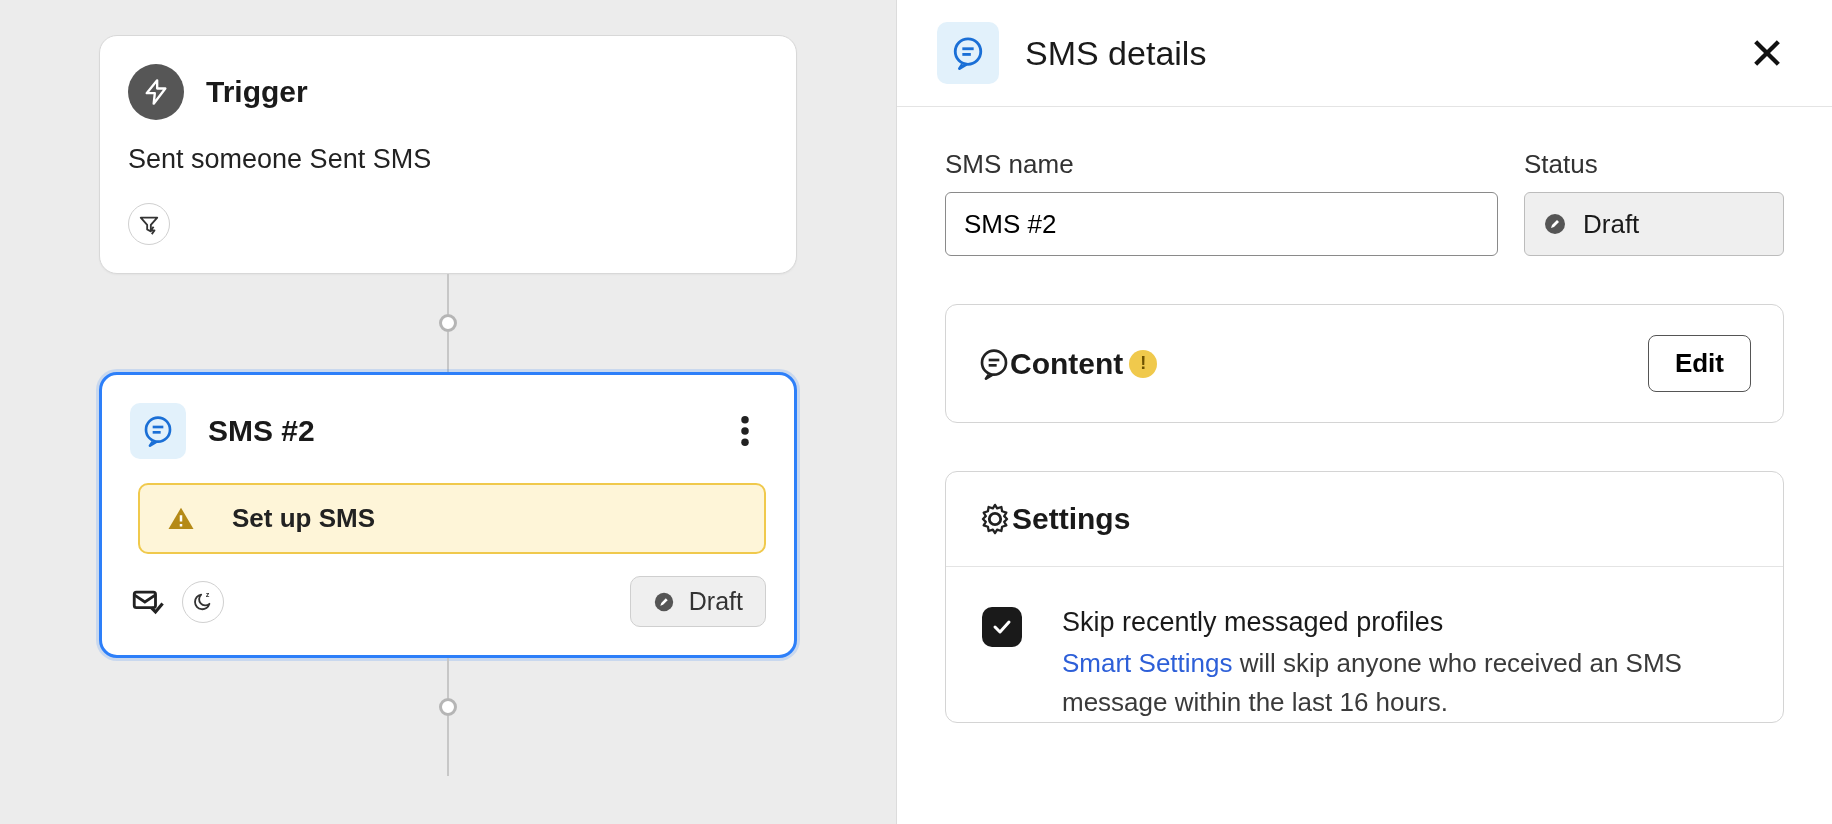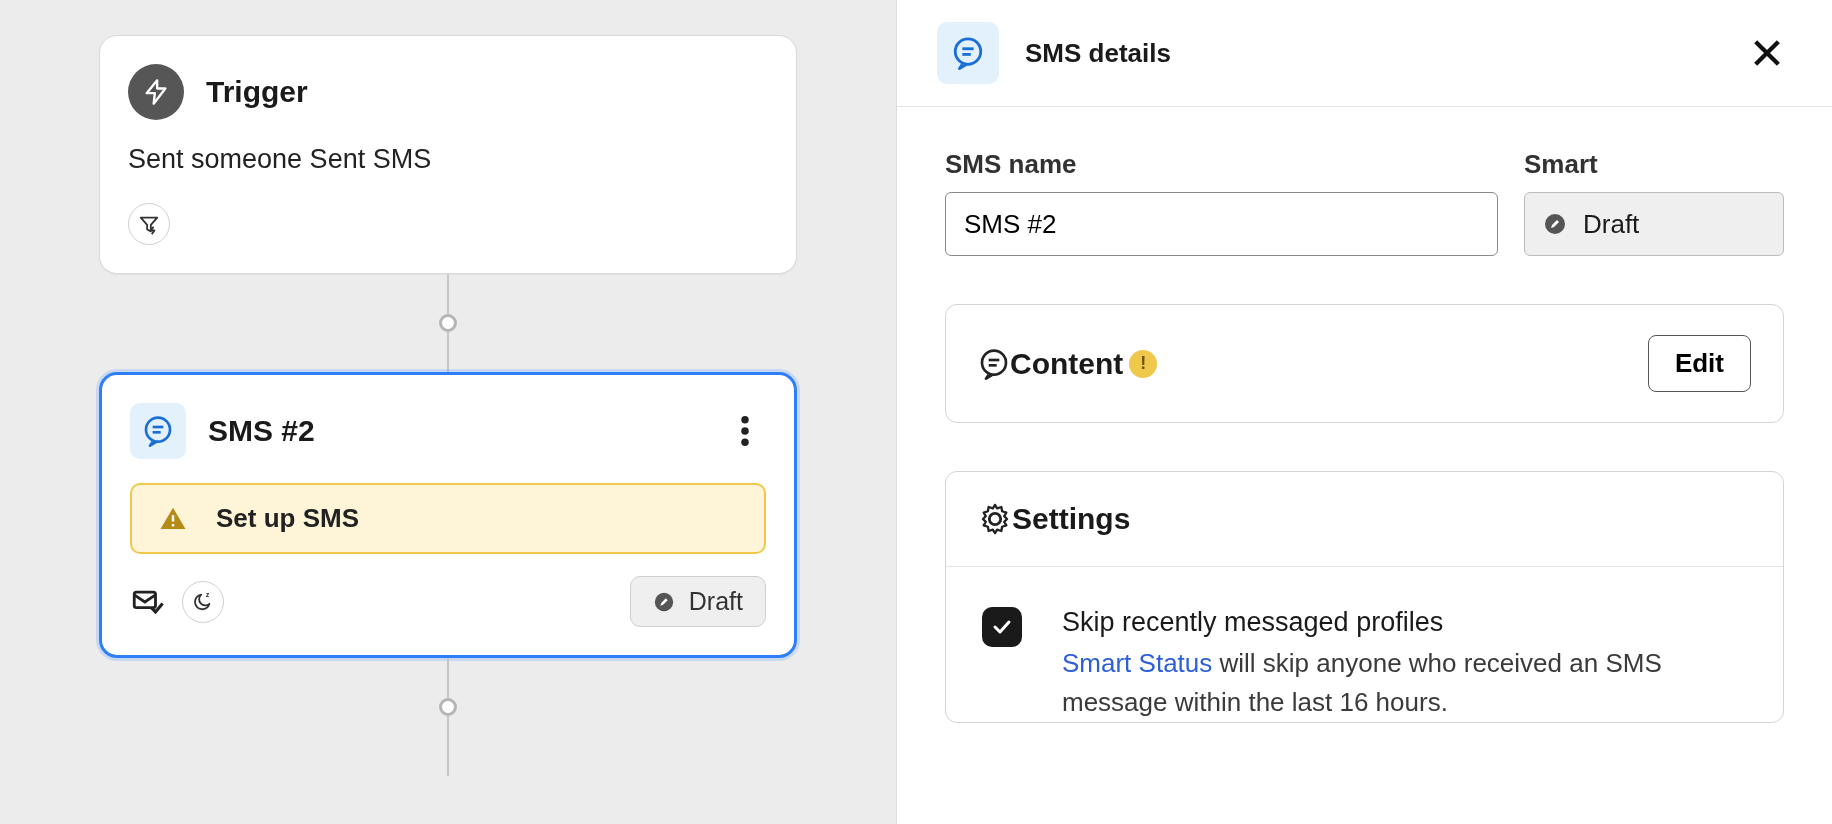--- a/index.html
+++ b/index.html
@@ -84,21 +84,21 @@
     border: none; background: transparent; cursor: pointer;
     border-radius: 8px;
   }
 
   .warning-box {
     margin-top: 24px;
     border: 2px solid #f0c94c;
     background: #fef5d8;
     border-radius: 10px;
     padding: 18px 26px;
-    display:flex; align-items:center; gap:28px;
+    display:flex; align-items:center; gap:36px;margin-left:8px;
   }
   .warning-text { font-size: 26px; font-weight: 700; color:#222; }
 
   .card-footer {
     margin-top: 22px;
     display:flex; align-items:center; justify-content: space-between;
   }
   .footer-icons { display:flex; gap:18px; align-items:center; }
   .small-icon-circle {
     width:42px; height:42px; border-radius:50%; border:1px solid #d0d0d0;
@@ -129,30 +129,30 @@
     border-left: 1px solid #dcdcdc;
     background:#fff;
     display:flex; flex-direction:column;
   }
   .panel-header {
     display:flex; align-items:center; justify-content:space-between;
     padding: 22px 40px;
     border-bottom: 1px solid #e4e4e4;
   }
   .panel-header-left { display:flex; align-items:center; gap:26px; }
-  .panel-title { font-size:26px; font-weight:700; }
+  .panel-title { font-size:34px; font-weight:400; }
   .close-btn { background:none; border:none; cursor:pointer; padding:8px; }
 
   .panel-body { padding: 42px 48px 0 48px; }
 
   .field-row { display:flex; gap:26px; margin-bottom: 48px;}
   .field-group { display:flex; flex-direction:column; gap:12px; }
   .field-group.name { flex: 1; }
   .field-group.status { width: 260px; }
-  .field-label { font-size:26px; color:#323232; font-weight:700; }
+  .field-label { font-size:26px; color:#323232; font-weight:400; }
 
   .text-input {
     border:1px solid #8a8a8a;
     border-radius:6px;
     height:64px;
     padding: 0 18px;
     font-size:26px;
     width:100%;
   }
   .status-box {
@@ -321,21 +321,21 @@
   </div>
 
   <div class="panel-body">
 
     <div class="field-row">
       <div class="field-group name">
         <label class="field-label">SMS name</label>
         <input class="text-input" type="text" value="SMS #2" style="">
       </div>
       <div class="field-group status">
-        <label class="field-label">Smart</label>
+        <label class="field-label">Status</label>
         <div class="status-box">
           <svg width="24" height="24" viewBox="0 0 24 24">
             <circle cx="12" cy="12" r="10" fill="#555"></circle>
             <path d="M8 16 L9 13 L14 8 L16 10 L11 15 Z" fill="#fff"></path>
           </svg>
           <span>Draft</span>
         </div>
       </div>
     </div>
 
@@ -368,20 +368,20 @@
       <div class="settings-divider"></div>
       <div class="setting-row">
         <div class="checkbox">
           <svg width="24" height="24" viewBox="0 0 24 24">
             <path d="M5 12 L10 17 L19 7" fill="none" stroke="#fff" stroke-width="3" stroke-linecap="round" stroke-linejoin="round"></path>
           </svg>
         </div>
         <div class="setting-text">
           <div class="row-title">Skip recently messaged profiles</div>
           <div class="row-desc">
-            <span class="link">Smart Status</span><span> will skip anyone who received an SMS message within the last 16 hours.</span>
+            <span class="link">Smart Settings</span><span> will skip anyone who received an SMS message within the last 16 hours.</span>
           </div>
         </div>
       </div>
     </div>
 
   </div>
 </div>
 
 </body></html>

